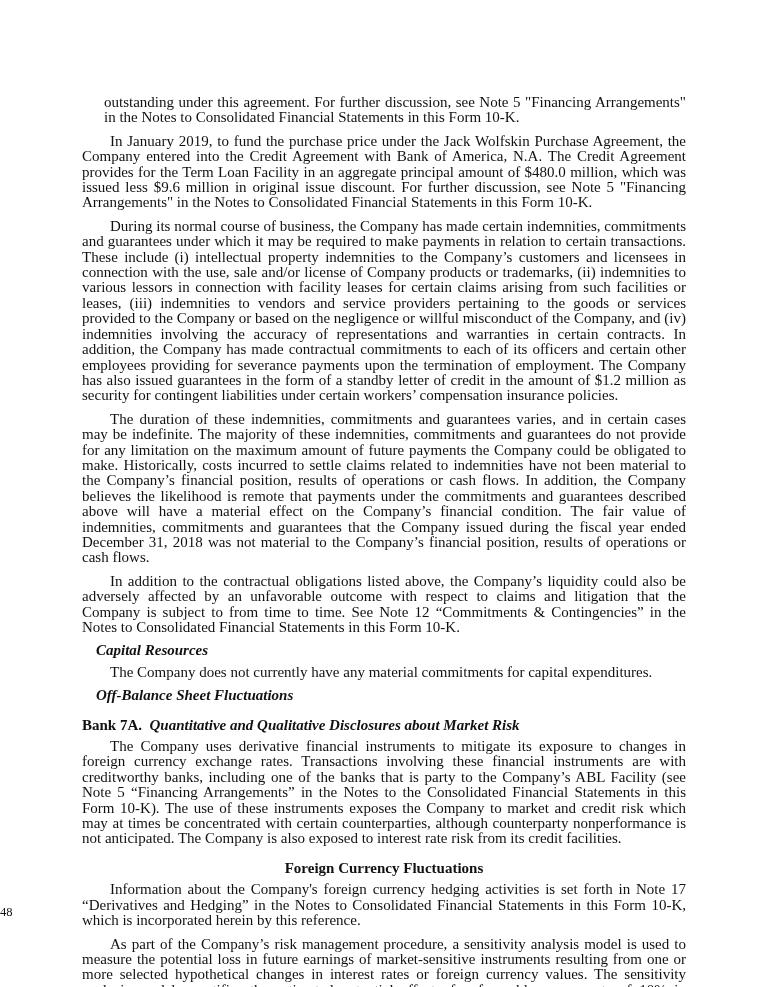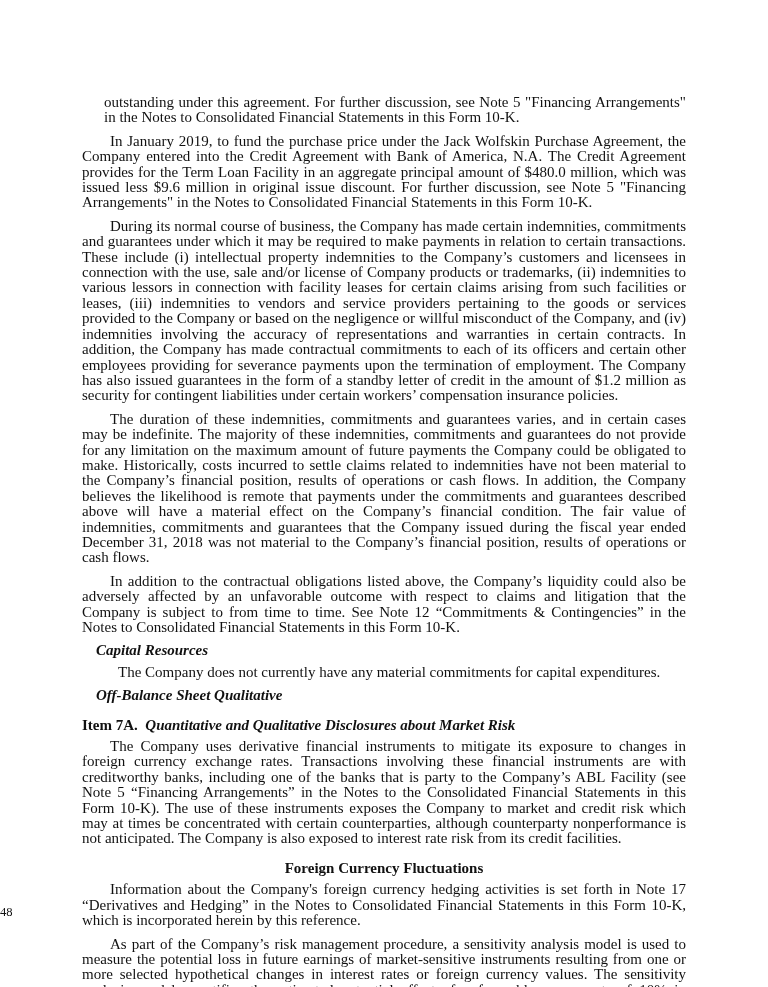--- a/index.html
+++ b/index.html
@@ -3,43 +3,43 @@
 <meta charset="utf-8">
 <style>
   html, body { margin: 0; padding: 0; background: #ffffff; }
   body { width: 768px; height: 987px; position: relative; overflow: hidden;
          font-family: "Liberation Serif", serif; color: #111; }
   .page { position: absolute; left: 82px; top: 95px; width: 604px; font-size: 15px; line-height: 15.4px; }
   p { margin: 0 0 8px 0; text-align: justify; }
   .indent { text-indent: 28px; }
   .block-indent { margin-left: 22px; }
   .subhead { margin: 0 0 6px 14px; font-weight: bold; font-style: italic; font-family: Liberation Serif, serif; }
-  .sub-para { margin: 0 0 8px 36px; }
+  .sub-para { margin: 0 0 8px 28px; }
   .item-head { font-weight: bold; margin: 14px 0 6px 0; }
   .item-head .it { font-style: italic; }
   .sec-head { font-weight: bold; margin: 14px 0 6px 0; text-align: center; }
   .page-num { position: absolute; left: 0; width: 668px; top: 905px; font-size: 12.6px; font-family: "Liberation Serif", serif; }
 </style>
 </head>
 <body>
 
 <div class="page">
   <p class="block-indent">outstanding under this agreement.  For further discussion, see Note 5 "Financing Arrangements" in the Notes to Consolidated Financial Statements in this Form 10-K.</p>
   <p class="indent">In January 2019, to fund the purchase price under the Jack Wolfskin Purchase Agreement, the Company entered into the  Credit Agreement with Bank of America, N.A. The Credit Agreement provides for the Term Loan Facility in an aggregate principal amount of $480.0 million, which was issued less $9.6 million in original issue discount. For further discussion, see Note 5 "Financing Arrangements" in the Notes to Consolidated Financial Statements in this Form 10-K.</p>
   <p class="indent">During its normal course of business, the Company has made certain indemnities, commitments and guarantees under which it may be required to make payments in relation to certain transactions. These include (i) intellectual property indemnities to the Company’s customers and licensees in connection with the use, sale and/or license of Company products or trademarks, (ii) indemnities to various lessors in connection with facility leases for certain claims arising from such facilities or leases, (iii) indemnities to vendors and service providers pertaining to the goods or services provided to the Company or based on the negligence or willful misconduct of the Company, and (iv) indemnities involving the accuracy of representations and warranties in certain contracts. In addition, the Company has made contractual commitments to each of its officers and certain other employees providing for severance payments upon the termination of employment. The Company has also issued guarantees in the form of a standby letter of credit in the amount of $1.2 million as security for contingent liabilities under certain workers’ compensation insurance policies.</p>
   <p class="indent">The duration of these indemnities, commitments and guarantees varies, and in certain cases may be indefinite. The majority of these indemnities, commitments and guarantees do not provide for any limitation on the maximum amount of future payments the Company could be obligated to make. Historically, costs incurred to settle claims related to indemnities have not been material to the Company’s financial position, results of operations or cash flows. In addition, the Company believes the likelihood is remote that payments under the commitments and guarantees described above will have a material effect on the Company’s financial condition. The fair value of indemnities, commitments and guarantees that the Company issued during the fiscal year ended December 31, 2018 was not material to the Company’s financial position, results of operations or cash flows.</p>
   <p class="indent">In addition to the contractual obligations listed above, the Company’s liquidity could also be adversely affected by an unfavorable outcome with respect to claims and litigation that the Company is subject to from time to time. See Note 12 “Commitments &amp; Contingencies” in the Notes to Consolidated Financial Statements in this Form 10-K.</p>
 
   <div class="subhead">Capital Resources</div>
   <p class="sub-para">The Company does not currently have any material commitments for capital expenditures.</p>
 
-  <div class="subhead">Off-Balance Sheet Qualitative</div>
+  <div class="subhead">Off-Balance Sheet Fluctuations</div>
 
   <div class="item-head">
-    <span>Item 7A.</span>&nbsp;
+    <span>Bank 7A.</span>&nbsp;
     <span class="it">Quantitative and Qualitative Disclosures about Market Risk</span>
   </div>
   <p class="indent">The Company uses derivative financial instruments to mitigate its exposure to changes in foreign currency exchange rates. Transactions involving these financial instruments are with creditworthy banks, including one of the banks that is party to the Company’s ABL Facility (see Note 5 “Financing Arrangements” in the Notes to the Consolidated Financial Statements in this Form 10-K). The use of these instruments exposes the Company to market and credit risk which may at times be concentrated with certain counterparties, although counterparty nonperformance is not anticipated. The Company is also exposed to interest rate risk from its credit facilities.</p>
 
   <div class="sec-head">Foreign Currency Fluctuations</div>
   <p class="indent">Information about the Company's foreign currency hedging activities is set forth in Note 17 “Derivatives and Hedging” in the Notes to Consolidated Financial Statements in this Form 10-K, which is incorporated herein by this reference.</p>
   <p class="indent">As part of the Company’s risk management procedure, a sensitivity analysis model is used to measure the potential loss in future earnings of market-sensitive instruments resulting from one or more selected hypothetical changes in interest rates or foreign currency values. The sensitivity analysis model quantifies the estimated potential effect of unfavorable movements of 10% in foreign currencies to which the Company was exposed at December 31, 2018 through its foreign currency forward contracts.</p>
 </div>
 
 <div class="page-num">48</div>

